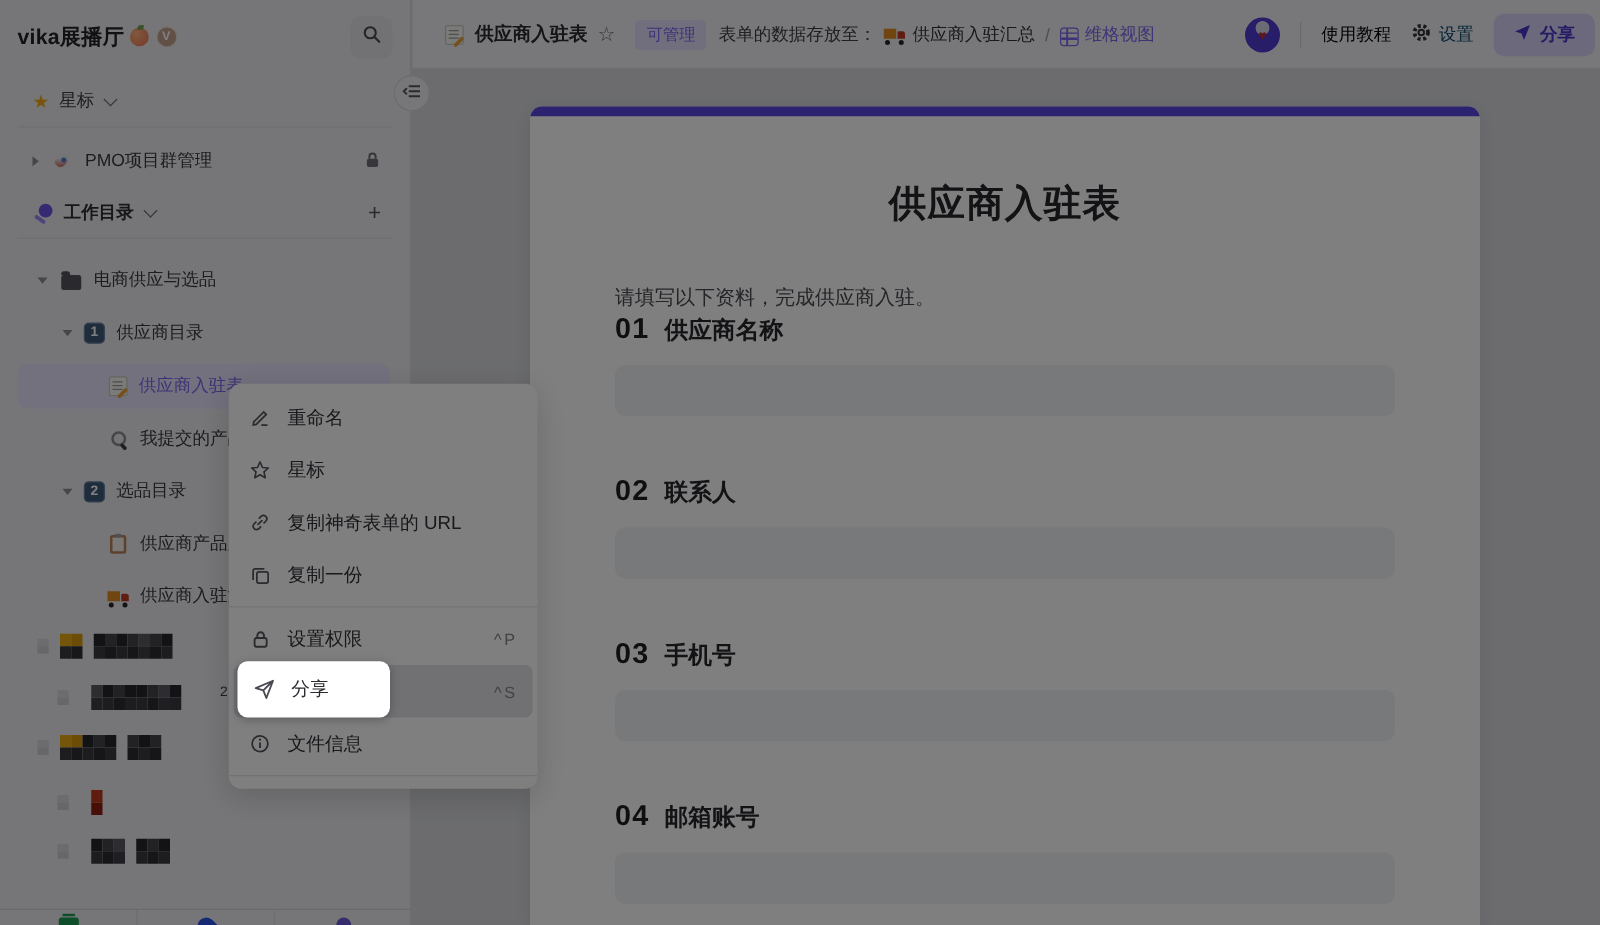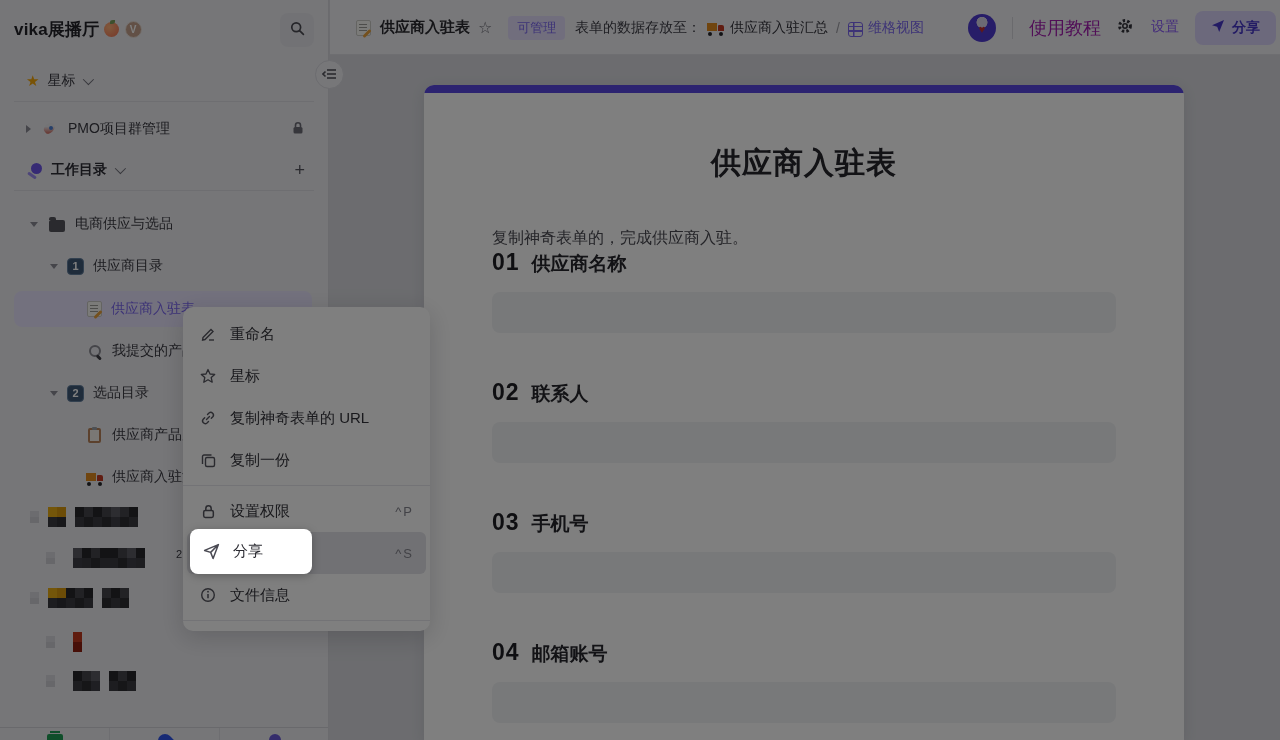--- a/index.html
+++ b/index.html
@@ -69,22 +69,22 @@
   .tb-sheet { color:#33333B; }
   .tb-slash { color:#9A9AA2; margin:0 2px; }
   .view-link { color:#7B67EE; display:flex; align-items:flex-end; gap:5px; }
   .grid-ic { width:15px; height:15px; border:1.5px solid #7B67EE; border-radius:3px; position:relative; background:linear-gradient(#7B67EE,#7B67EE) 4.5px 0/1.5px 100% no-repeat; }
   .grid-ic::before, .grid-ic::after { content:""; position:absolute; left:0; right:0; height:1.5px; background:#7B67EE; }
   .grid-ic::before{ top:3px;} .grid-ic::after{ top:7.5px;}
   .tb-right { position:absolute; right:0; top:0; height:55px; display:flex; align-items:center; gap:16px; padding-right:4px; }
   .avatar { width:28px; height:28px; border-radius:50%; background:radial-gradient(circle at 50% 30%, #D8D4E8 0 22%, #4F3BD0 24%); position:relative; overflow:hidden; flex:none; }
   .avatar::after { content:"♥"; position:absolute; left:0; right:0; top:9px; text-align:center; font-size:11px; color:#C03030; }
   .tb-vdiv { width:1px; height:22px; background:#D4D4DA; }
-  .help-link { color:#a21caf; font-size:18px; }
-  .settings { display:flex; align-items:flex-start; gap:18px; font-size:14px; color:#8b5cf6; }
+  .help-link { color:#000000; font-size:14px; }
+  .settings { display:flex; align-items:center; gap:6px; font-size:14px; color:#0c4a6e; }
   .share-btn { display:flex; align-items:center; gap:7px; background:#D9D3F9; color:#4636C8; font-size:14px; font-weight:600; height:34px; padding:0 16px; border-radius:8px; }
 
   
   .main { position:absolute; left:330px; top:55px; width:950px; height:685px; background:#D8D9DE; }
   .form-card { position:absolute; left:94px; top:30px; width:760px; height:655px; background:#FFFFFF; border-radius:10px 10px 0 0; box-shadow:0 3px 14px rgba(60,60,80,.12); overflow:hidden; }
   .card-bar { height:8px; border-radius:10px 10px 0 0; }
   .card-title { margin-top:50px; text-align:center; font-size:30px; font-weight:700; color:#26262C; letter-spacing:1px; }
   .card-sub { margin:44px 68px 0; font-size:16px; color:#4A4A52; }
   .field { margin:0 68px; }
   .field:nth-of-type(1){ margin-top:48px; }
@@ -439,21 +439,21 @@
             </svg></span>
         <span>分享</span>
       </span>
     </div>
   </header>
 
   <main class="main">
     <div class="form-card">
       <div class="card-bar" id="card-bar" style="background: rgb(88, 70, 224);"></div>
       <div class="card-title">供应商入驻表</div>
-      <div class="card-sub">复制神奇表单的，完成供应商入驻。</div>
+      <div class="card-sub">请填写以下资料，完成供应商入驻。</div>
 
       <div class="field">
         <div class="f-label">
             <span class="f-num">01</span>
             <span class="f-name">供应商名称</span>
           </div>
         <div class="f-input"></div>
       </div>
       <div class="field">
         <div class="f-label">

